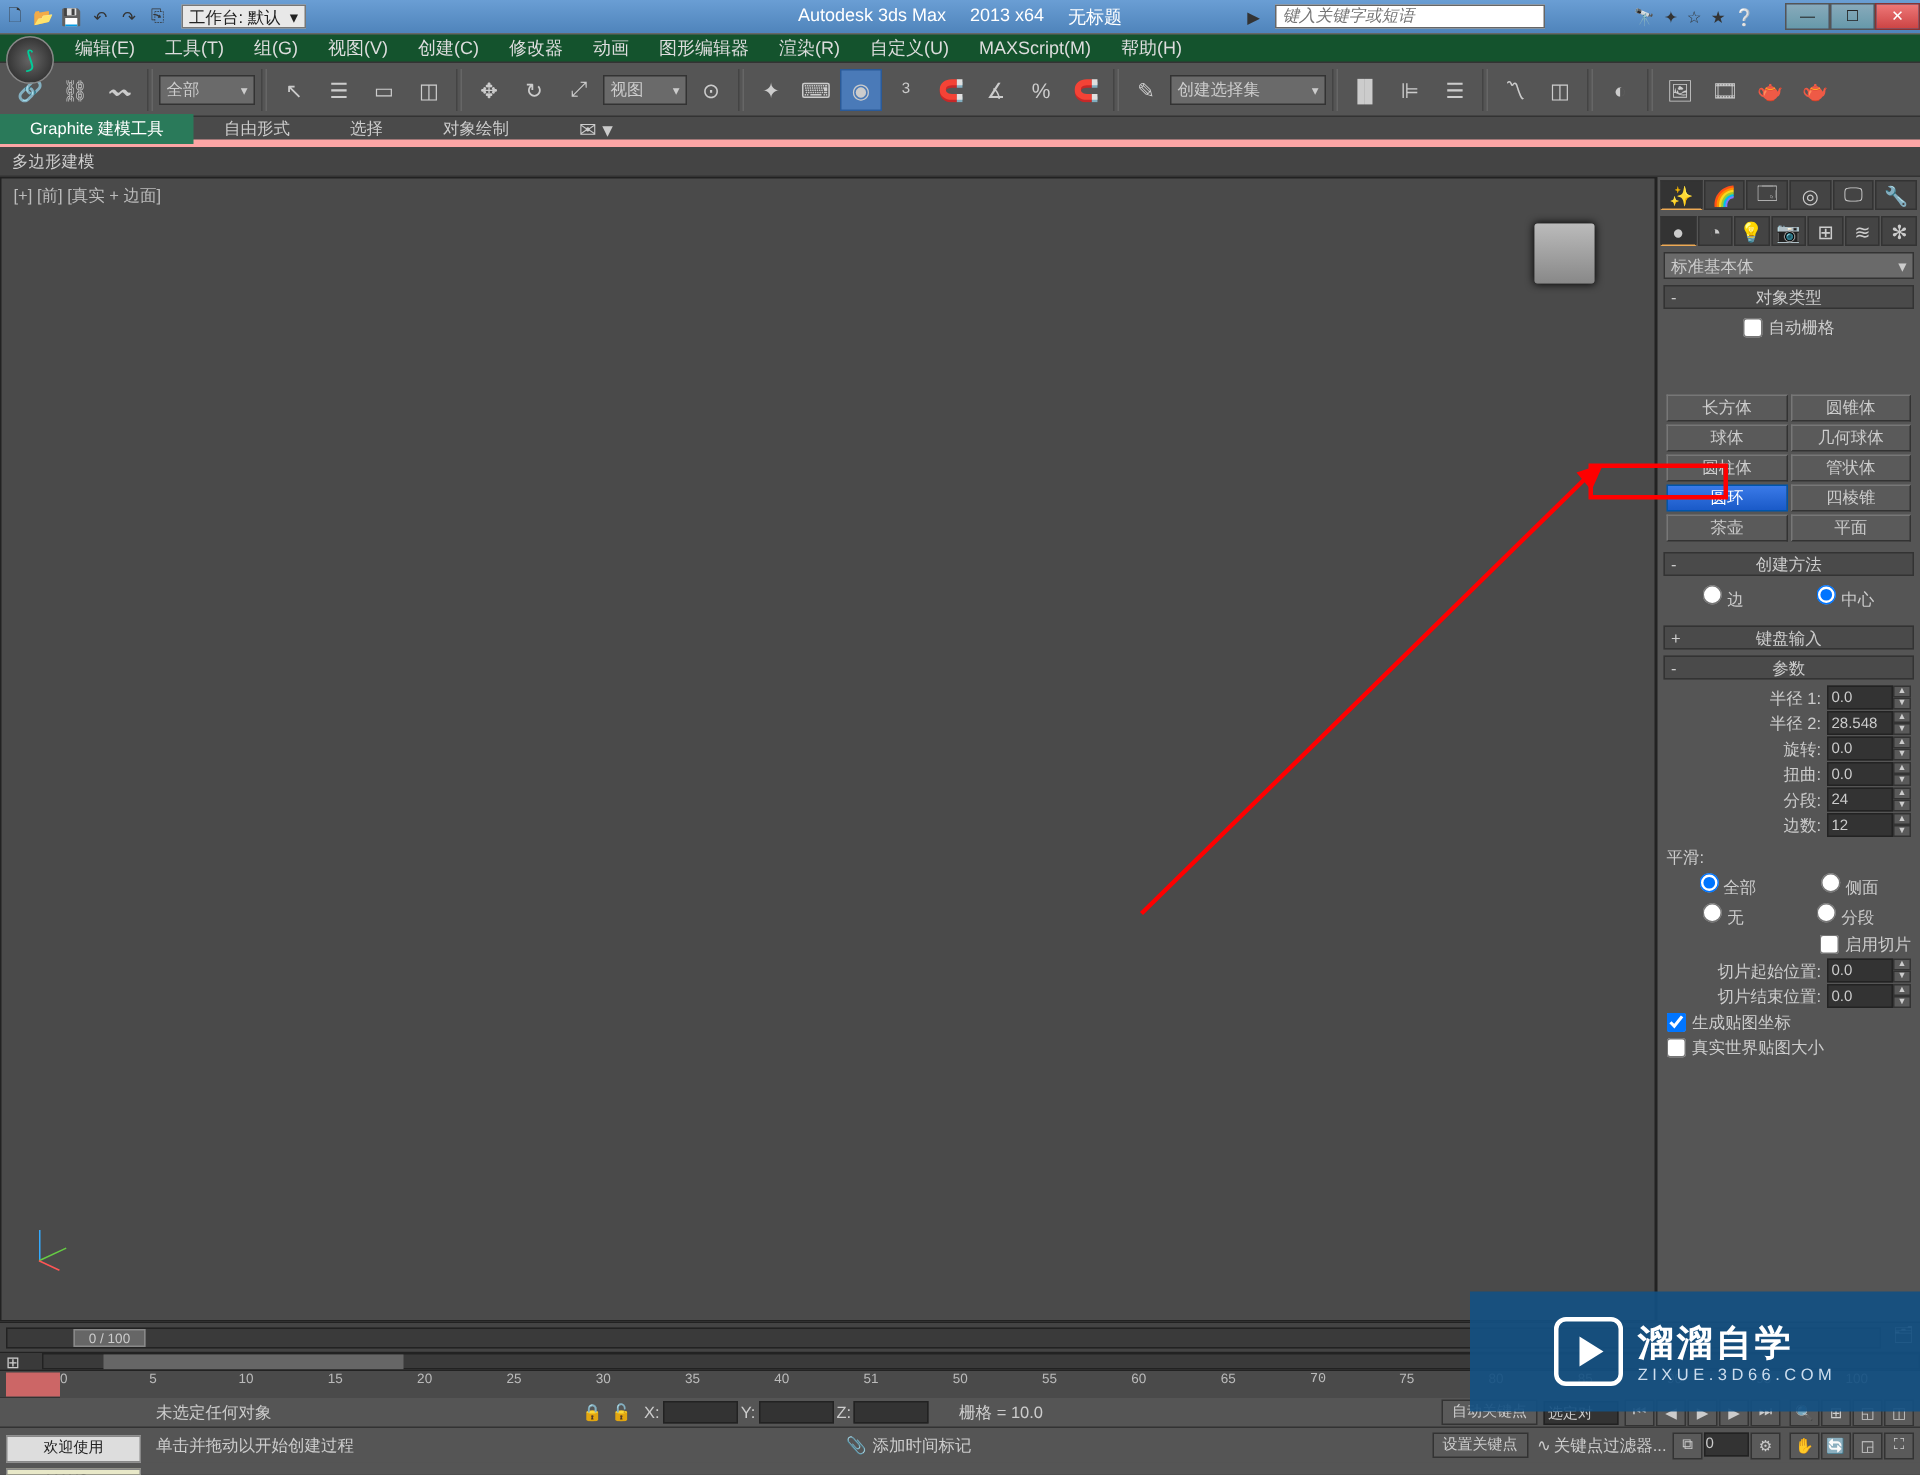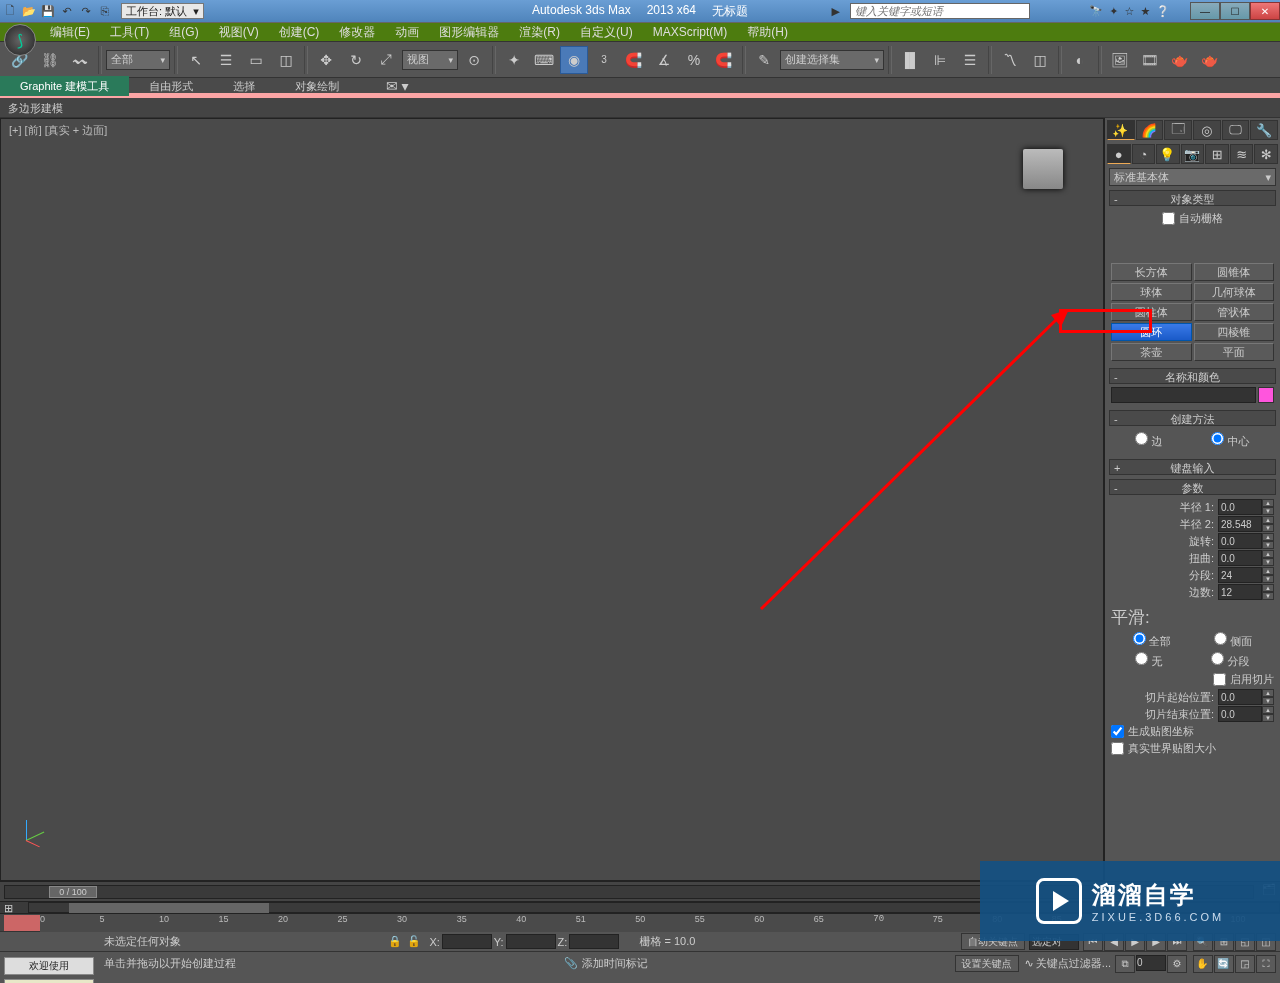--- a/index.html
+++ b/index.html
@@ -14,21 +14,21 @@
 .title-search { position:absolute; right:250px; width:180px; height:16px; background:#fff; border:1px solid #666; color:#999; font-style:italic; padding-left:4px; font-size:11px; }
 .title-right-icons { position:absolute; right:110px; display:flex; gap:6px; }
 .title-right-icons span { color:#333; }
 .win-ctrl { position:absolute; right:0; display:flex; }
 .win-btn { width:30px; height:18px; display:flex; align-items:center; justify-content:center; font-size:10px; color:#222; }
 .win-min { background:linear-gradient(#8ab,#69a); border:1px solid #555; }
 .win-max { background:linear-gradient(#8ab,#69a); border:1px solid #555; }
 .win-close { background:linear-gradient(#e77,#c44); border:1px solid #833; color:#fff; }
 
 
-.menubar { height:20px; background:#4d7c0f; display:flex; align-items:center; padding-left:40px; border-top:1px solid #666; border-bottom:1px solid #333; }
+.menubar { height:20px; background:#14532d; display:flex; align-items:center; padding-left:40px; border-top:1px solid #666; border-bottom:1px solid #333; }
 .menu-orb { position:absolute; left:4px; top:24px; width:32px; height:32px; border-radius:50%; background:radial-gradient(#666,#222); border:1px solid #888; z-index:5; display:flex; align-items:center; justify-content:center; }
 .menu-item { padding:0 10px; color:#ddd; font-size:12px; line-height:20px; }
 
 
 .main-toolbar { height:36px; background:#555; border-bottom:1px solid #333; display:flex; align-items:center; padding-left:6px; gap:2px; }
 .tb-btn { width:28px; height:28px; display:flex; align-items:center; justify-content:center; font-size:14px; color:#ccc; border:1px solid transparent; }
 .tb-btn.active { background:#4a7ab8; border:1px solid #2a5a98; }
 .tb-sep { width:4px; height:28px; border-left:1px solid #444; border-right:1px solid #666; margin:0 2px; }
 .tb-sel { height:20px; background:#6a6a6a; border:1px solid #333; color:#ccc; padding:0 4px; font-size:11px; min-width:60px; display:flex; align-items:center; justify-content:space-between; }
 .tb-sel:after { content:"▾"; font-size:9px; }
@@ -285,27 +285,20 @@
             <div class="obj-btn">圆柱体</div>
             <div class="obj-btn">管状体</div>
             <div class="obj-btn pressed">圆环</div>
             <div class="obj-btn">四棱锥</div>
             <div class="obj-btn">茶壶</div>
             <div class="obj-btn">平面</div>
           </div>
       </div>
     </div>
 
-    <div class="rollout">
-      <div class="rollout-hdr">名称和颜色</div>
-      <div class="rollout-body name-row">
-        <div class="name-input"></div>
-        <div class="color-sw"></div>
-      </div>
-    </div>
 
     <div class="rollout">
       <div class="rollout-hdr">创建方法</div>
       <div class="rollout-body radio-row">
         <label><input type="radio" name="cm" style=""> <span>边</span></label>
         <label><input type="radio" name="cm" checked="" style=""> <span>中心</span></label>
       </div>
     </div>
 
     <div class="rollout">
@@ -369,21 +362,21 @@
             <span>边数:</span>
             <div class="spinner">
               <input value="12" style="">
               <div class="sp-btns">
                 <span>▲</span>
                 <span>▼</span>
               </div>
             </div>
           </div>
           <div style="margin-top: 6px;">
-            <div style="font-size:17px;color:#ccc;">平滑:</div>
+            <div style="font-size:11px;color:#ccc;">平滑:</div>
             <div class="radio-row">
               <label><input type="radio" name="sm" checked="" style=""> 全部</label>
               <label><input type="radio" name="sm" style=""> 侧面</label>
             </div>
             <div class="radio-row">
               <label><input type="radio" name="sm" style=""> 无</label>
               <label><input type="radio" name="sm" style=""> 分段</label>
             </div>
           </div>
           <div class="chk-row" style="justify-content: flex-end;">

